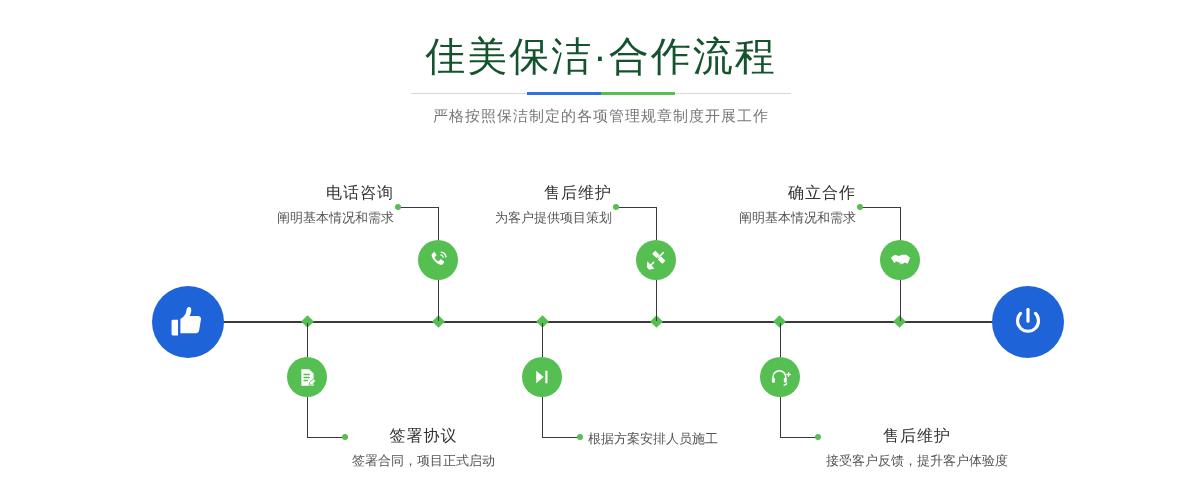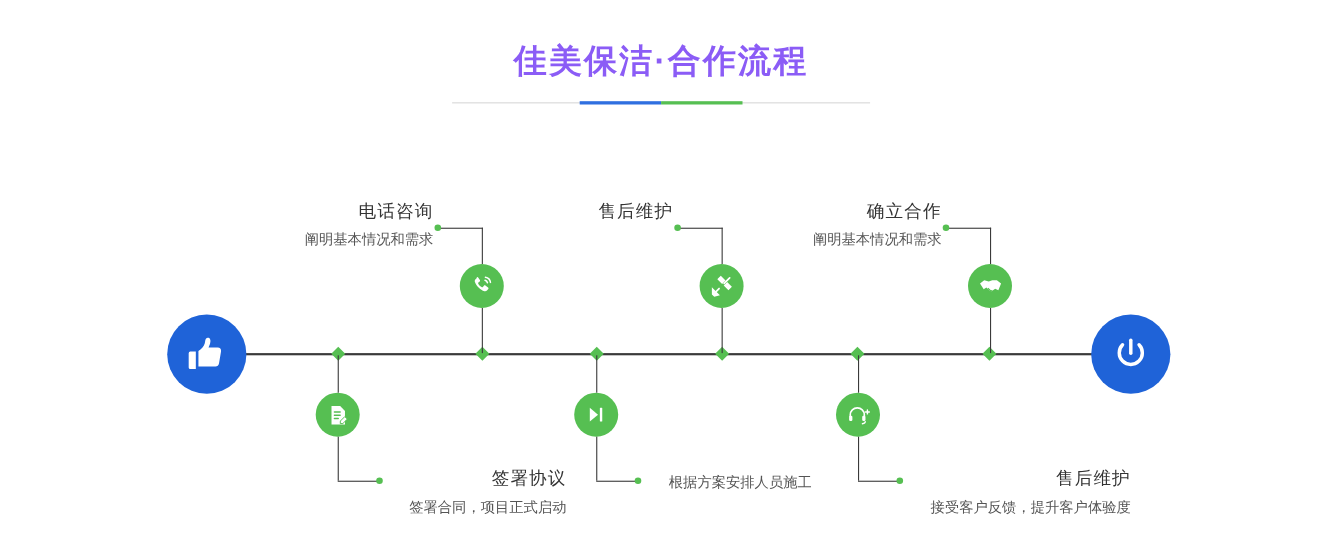--- a/index.html
+++ b/index.html
@@ -20,25 +20,25 @@
 
   
   .header {
     position: absolute;
     left: 0;
     top: 34px;
     width: 1202px;
     text-align: center;
   }
   .title {
-    font-size: 30px;
-    color: #8b5cf6;
+    font-size: 40px;
+    color: #14532d;
     letter-spacing: 2px;
     line-height: 44px;
-    font-weight: bold;
+    font-weight: normal;
     margin: 0;
   }
   .rule-wrap {
     position: relative;
     width: 380px;
     height: 3px;
     margin: 14px auto 0 auto;
   }
   .rule-base {
     position: absolute;
@@ -157,34 +157,35 @@
     line-height: 22px;
     letter-spacing: 1px;
   }
   .label .lbl-desc {
     font-size: 13px;
     color: #555555;
     line-height: 20px;
     margin-top: 4px;
   }
   .label.align-right { text-align: right; }
-  .label.align-left { text-align: right; margin-left: 20px; }
+  .label.align-left { text-align: center; }
 </style>
 </head>
 <body>
 
 <div id="canvas">
 
   <div class="header">
     <h1 class="title">佳美保洁·合作流程</h1>
     <div class="rule-wrap">
       <div class="rule-base"></div>
       <div class="rule-blue"></div>
       <div class="rule-green"></div>
     </div>
+    <p class="subtitle">严格按照保洁制定的各项管理规章制度开展工作</p>
   </div>
 
   <div class="timeline">
 
     <div class="axis"></div>
 
     <div class="end-circle end-left">
       <span>
         <svg width="38" height="38" viewBox="0 0 24 24" fill="#ffffff">
           <path d="M2.5 10.5h3.2v10H2.5a.9.9 0 0 1-.9-.9v-8.2a.9.9 0 0 1 .9-.9z"></path>
@@ -257,20 +258,21 @@
           <path d="M3.2 15.3L8.7 20.8 5 21.8l-1.8-1.8z" fill="#ffffff"></path>
         </svg>
       </span>
     </div>
     <div class="vline" style="left:656px; top:57px; height:33px;"></div>
     <div class="vline" style="left:656px; top:130px; height:41px;"></div>
     <div class="hline" style="left:616px; top:57px; width:41px;"></div>
     <div class="dot" style="left:613px; top:54px;"></div>
     <div class="label align-right" style="left:170px; top:32px; width:442px;">
       <div class="lbl-title">售后维护</div>
+      <div class="lbl-desc">为客户提供项目策划</div>
     </div>
 
     <div class="node-circle" style="left:522px; top:207px;">
       <span>
         <svg width="20" height="20" viewBox="0 0 24 24" fill="#ffffff">
           <path d="M5 4.5l9 7.5-9 7.5z"></path>
           <rect x="16" y="4.5" width="2.6" height="15" rx="0.6"></rect>
         </svg>
       </span>
     </div>

